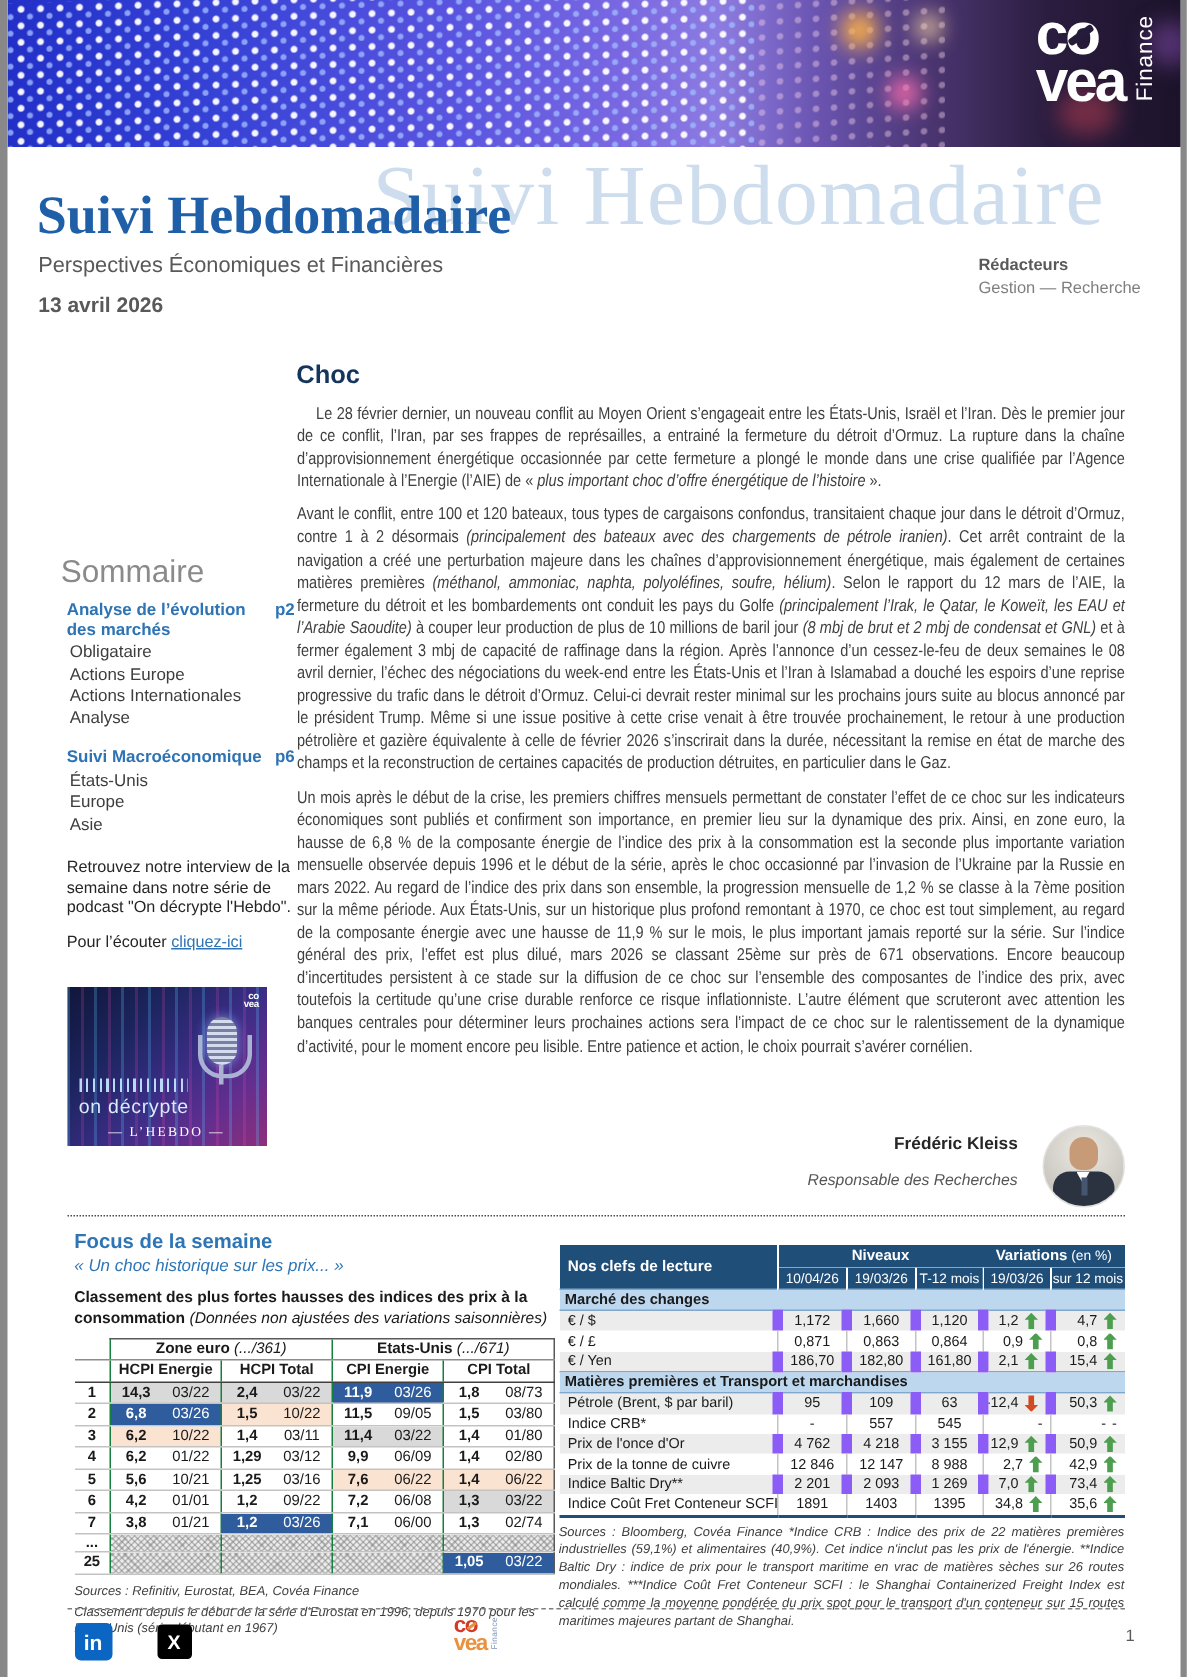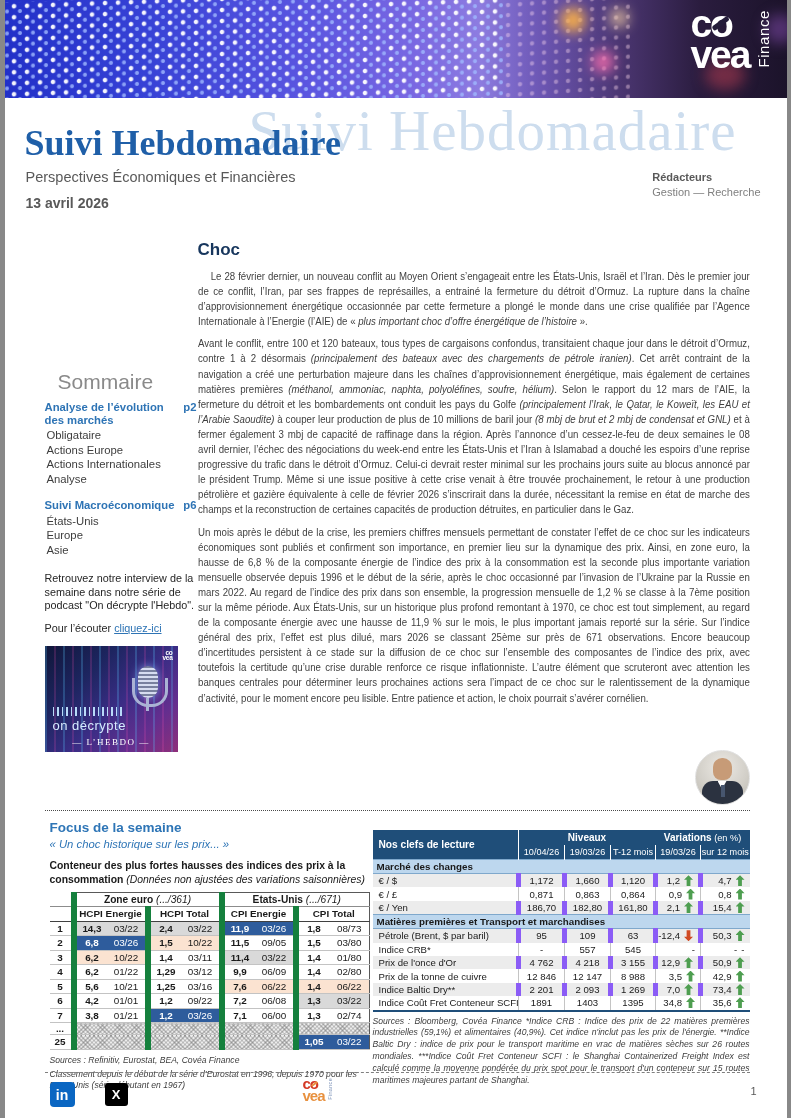--- a/index.html
+++ b/index.html
@@ -35,33 +35,33 @@
     font-size:57px;color:#cdddee;white-space:nowrap;letter-spacing:1px;}
   .doc-title{position:absolute;left:20px;top:122px;font-family:"Liberation Serif",serif;
     font-weight:bold;font-size:36px;color:#1f5fa8;}
   .doc-subtitle{position:absolute;left:21px;top:169px;font-size:14.5px;color:#595959;}
   .doc-date{position:absolute;left:21px;top:195px;font-size:14px;font-weight:bold;color:#595959;}
   .redacteurs{position:absolute;right:26px;top:171px;}
   .redacteurs .rl{font-size:11px;font-weight:bold;color:#595959;}
   .redacteurs .rv{font-size:11px;color:#7f7f7f;margin-top:3px;}
 
   
-  .sommaire-title{position:absolute;left:53px;top:370px;font-size:21px;color:#8a8a8a;}
+  .sommaire-title{position:absolute;left:36px;top:370px;font-size:21px;color:#8a8a8a;}
   .toc{position:absolute;left:40px;top:401px;width:152px;}
   .toc-sec{margin-bottom:13px;}
   .toc-head{display:flex;justify-content:space-between;align-items:flex-start;gap:4px;}
   .toc-head .t{color:#2e74b5;font-weight:bold;font-size:11.3px;line-height:12.5px;}
   .toc-head .p{color:#2e74b5;font-weight:bold;font-size:11.3px;}
   .toc ul{list-style:none;margin:2px 0 0 2px;padding:0;}
   .toc li{font-size:11.3px;color:#3d3d3d;line-height:14.5px;}
   .podcast{position:absolute;left:40px;top:572px;width:150px;}
   .podcast .ptxt{font-size:10.8px;color:#262626;line-height:13.5px;}
   .podcast .plisten{font-size:10.8px;color:#262626;margin-top:9px;}
   .podcast .plisten a{color:#2e74b5;text-decoration:underline;cursor:pointer;}
-  .podimg{position:relative;width:113px;height:106px;margin-top:12px;overflow:hidden;
+  .podimg{position:relative;width:113px;height:106px;margin-top:24px;overflow:hidden;
     background:linear-gradient(135deg,#10163a 0%,#1d2560 30%,#3a2d85 55%,#642e8f 78%,#8f2f7a 100%);padding-left:20px;}
   .podimg .bars{position:absolute;inset:0;opacity:.35;
     background:repeating-linear-gradient(90deg,rgba(90,200,255,.7) 0 2px,transparent 2px 9px,rgba(255,80,180,.5) 9px 11px,transparent 11px 18px);}
   .mic{position:absolute;right:20px;top:20px;width:20px;height:32px;border-radius:10px;
     background:repeating-linear-gradient(0deg,#d6dcf0 0 2px,#78809f 2px 4px);box-shadow:0 0 8px rgba(150,180,255,.7);}
   .mic::before{content:"";position:absolute;left:-6px;top:12px;width:30px;height:26px;border:3px solid #aab2d4;border-top:none;border-radius:0 0 16px 16px;}
   .mic::after{content:"";position:absolute;left:8px;bottom:-13px;width:3px;height:13px;background:#aab2d4;}
   .wave{position:absolute;left:8px;bottom:36px;width:72px;height:9px;opacity:.95;
     background:repeating-linear-gradient(90deg,#bfe3ff 0 1.5px,transparent 1.5px 4.5px);}
   .pod1{position:absolute;left:8px;bottom:19px;font-size:13px;color:#d6ecff;letter-spacing:.5px;}
@@ -97,21 +97,21 @@
   .f-cap{margin-top:9px;font-size:10.4px;line-height:13.8px;color:#1a1a1a;}
   .f-cap .b{font-weight:bold;}
   .f-cap .i{font-style:italic;}
   table.ftable{border-collapse:collapse;table-layout:fixed;width:320px;margin-top:5px;font-size:9.9px;color:#1a1a1a;}
   .ftable th,.ftable td{padding:0;height:13.5px;text-align:center;overflow:hidden;white-space:nowrap;}
   .ftable thead th{border-bottom:1px solid #8c8c8c;}
   .ftable .ghead{font-size:10.2px;border-top:1px solid #595959;}
   .ftable .ghead .i{font-style:italic;font-weight:normal;}
   .ftable .sub{font-weight:bold;font-size:9.9px;}
   .ftable tr.subr th{border-bottom:1.8px solid #404040;}
-  .ftable .vcol{border-left:6px solid #15803d;}
+  .ftable .vcol{border-left:1px solid #15803d;}
   .ftable .rend{border-right:1px solid #595959;}
   .ftable tbody td{border-bottom:1px solid #c3c3c3;}
   .ftable td.rank{font-weight:bold;}
   .ftable td.fval{font-weight:bold;}
   .ftable .hb{background:#2e5c9c;color:#fff;}
   .ftable .hg{background:#d9d9d9;}
   .ftable .hp{background:#fbe3d1;}
   .ftable td.hatch{background:
       repeating-linear-gradient(45deg,rgba(120,120,120,.5) 0 1px,transparent 1px 3px),
       repeating-linear-gradient(-45deg,rgba(120,120,120,.5) 0 1px,transparent 1px 3px),#ececec;}
@@ -127,21 +127,21 @@
   .ktable th.klabel{text-align:left;padding-left:6px;font-size:10.2px;}
   .ktable .khl{font-weight:bold;font-size:10px;}
   .ktable .khl .u{font-weight:normal;font-size:9.2px;}
   .ktable tr.kdates th{font-weight:normal;font-size:9.1px;height:14px;border-left:1px solid rgba(255,255,255,.55);}
   .ktable tbody td{height:13.4px;}
   .ktable tr.sect td{background:#bdd7ee;font-weight:bold;text-align:left;padding-left:4px;
       border-top:1px solid #7fa8cc;border-bottom:1px solid #7fa8cc;font-size:9.8px;height:13px;}
   .ktable td.lbl{text-align:left;padding-left:6px;}
   .ktable td.num{text-align:center;border-left:1px solid #c4c4c4;}
   .ktable tr.alt td{background:#ececec;}
-  .ktable tr.alt td.num{border-left:5px solid #8b5cf6;}
+  .ktable tr.alt td.num{border-left:7px solid #8b5cf6;}
   .ktable tbody tr:last-child td{border-bottom:2px solid #1f4e79;}
   .kvar{display:flex;align-items:center;justify-content:flex-end;padding-right:5px;gap:4px;height:100%;}
   .arr{display:inline-block;width:9px;height:11px;flex:0 0 9px;}
   .arr.up{background:#4e9e50;clip-path:polygon(50% 0,100% 42%,71% 42%,71% 100%,29% 100%,29% 42%,0 42%);}
   .arr.down{background:#d04a23;clip-path:polygon(50% 100%,100% 58%,71% 58%,71% 0,29% 0,29% 58%,0 58%);}
   .kfoot{margin-top:4px;width:377px;font-size:8.6px;font-style:italic;line-height:11.8px;color:#3d3d3d;text-align:justify;}
 
   
   .social{position:absolute;left:45px;top:1082px;display:flex;gap:30px;align-items:center;}
   .li-ic{width:25px;height:25px;background:#0a66c2;border-radius:4px;color:#fff;font-weight:bold;font-size:14px;
@@ -233,35 +233,39 @@
   </div>
 
   <div class="main">
     <h1 class="choc">Choc</h1>
     <p class="ptext p-indent"><span>Le 28 février dernier, un nouveau conflit au Moyen Orient s’engageait entre les États-Unis, Israël et l’Iran. Dès le premier jour de ce conflit, l’Iran, par ses frappes de représailles, a entrainé la fermeture du détroit d’Ormuz. La rupture dans la chaîne d’approvisionnement énergétique occasionnée par cette fermeture a plongé le monde dans une crise qualifiée par l’Agence Internationale à l’Energie (l’AIE) de « </span><span class="it">plus important choc d’offre énergétique de l’histoire</span><span> ».</span></p>
     <p class="ptext"><span>Avant le conflit, entre 100 et 120 bateaux, tous types de cargaisons confondus, transitaient chaque jour dans le détroit d’Ormuz, contre 1 à 2 désormais </span><span class="it">(principalement des bateaux avec des chargements de pétrole iranien)</span><span>. Cet arrêt contraint de la navigation a créé une perturbation majeure dans les chaînes d’approvisionnement énergétique, mais également de certaines matières premières </span><span class="it">(méthanol, ammoniac, naphta, polyoléfines, soufre, hélium)</span><span>. Selon le rapport du 12 mars de l’AIE, la fermeture du détroit et les bombardements ont conduit les pays du Golfe </span><span class="it">(principalement l’Irak, le Qatar, le Koweït, les EAU et l’Arabie Saoudite)</span><span> à couper leur production de plus de 10 millions de baril jour </span><span class="it">(8 mbj de brut et 2 mbj de condensat et GNL)</span><span> et à fermer également 3 mbj de capacité de raffinage dans la région. Après l’annonce d’un cessez-le-feu de deux semaines le 08 avril dernier, l’échec des négociations du week-end entre les États-Unis et l’Iran à Islamabad a douché les espoirs d’une reprise progressive du trafic dans le détroit d’Ormuz. Celui-ci devrait rester minimal sur les prochains jours suite au blocus annoncé par le président Trump. Même si une issue positive à cette crise venait à être trouvée prochainement, le retour à une production pétrolière et gazière équivalente à celle de février 2026 s’inscrirait dans la durée, nécessitant la remise en état de marche des champs et la reconstruction de certaines capacités de production détruites, en particulier dans le Gaz.</span></p>
     <p class="ptext"><span>Un mois après le début de la crise, les premiers chiffres mensuels permettant de constater l’effet de ce choc sur les indicateurs économiques sont publiés et confirment son importance, en premier lieu sur la dynamique des prix. Ainsi, en zone euro, la hausse de 6,8 % de la composante énergie de l’indice des prix à la consommation est la seconde plus importante variation mensuelle observée depuis 1996 et le début de la série, après le choc occasionné par l’invasion de l’Ukraine par la Russie en mars 2022. Au regard de l’indice des prix dans son ensemble, la progression mensuelle de 1,2 % se classe à la 7ème position sur la même période. Aux États-Unis, sur un historique plus profond remontant à 1970, ce choc est tout simplement, au regard de la composante énergie avec une hausse de 11,9 % sur le mois, le plus important jamais reporté sur la série. Sur l’indice général des prix, l’effet est plus dilué, mars 2026 se classant 25ème sur près de 671 observations. Encore beaucoup d’incertitudes persistent à ce stade sur la diffusion de ce choc sur l’ensemble des composantes de l’indice des prix, avec toutefois la certitude qu’une crise durable renforce ce risque inflationniste. L’autre élément que scruteront avec attention les banques centrales pour déterminer leurs prochaines actions sera l’impact de ce choc sur le ralentissement de la dynamique d’activité, pour le moment encore peu lisible. Entre patience et action, le choix pourrait s’avérer cornélien.</span></p>
   </div>
 
   <div class="author">
+    <div class="sig">
+      <div class="nm">Frédéric Kleiss</div>
+      <div class="rl">Responsable des Recherches</div>
+    </div>
     <div class="avatar">
       <div class="head"></div>
         <div class="bd"></div>
         <div class="cl"></div>
         <div class="tie"></div>
     </div>
   </div>
 
   <div class="sep-dotted"></div>
 
   <div class="focus">
     <div class="f-title">Focus de la semaine</div>
     <div class="f-quote">« Un choc historique sur les prix... »</div>
     <div class="f-cap">
-      <span class="b">Conteneur des plus fortes hausses des indices des prix à la consommation </span><span class="i">(Données non ajustées des variations saisonnières)</span>
+      <span class="b">Classement des plus fortes hausses des indices des prix à la consommation </span><span class="i">(Données non ajustées des variations saisonnières)</span>
     </div>
     <table class="ftable">
       <colgroup>
         <col style="width:24px">
           <col style="width:34px">
           <col style="width:40px">
           <col style="width:34px">
           <col style="width:40px">
         <col style="width:34px">
           <col style="width:40px">
@@ -525,21 +529,21 @@
               </span>
             </td>
           </tr>
           <tr>
             <td class="lbl">Prix de la tonne de cuivre</td>
             <td class="num">12 846</td>
             <td class="num">12 147</td>
             <td class="num">8 988</td>
             <td class="num">
               <span class="kvar">
-                <span>3,5</span>
+                <span>2,7</span>
                 <span class="arr up"></span>
               </span>
             </td>
             <td class="num">
               <span class="kvar">
                 <span>42,9</span>
                 <span class="arr up"></span>
               </span>
             </td>
           </tr>

